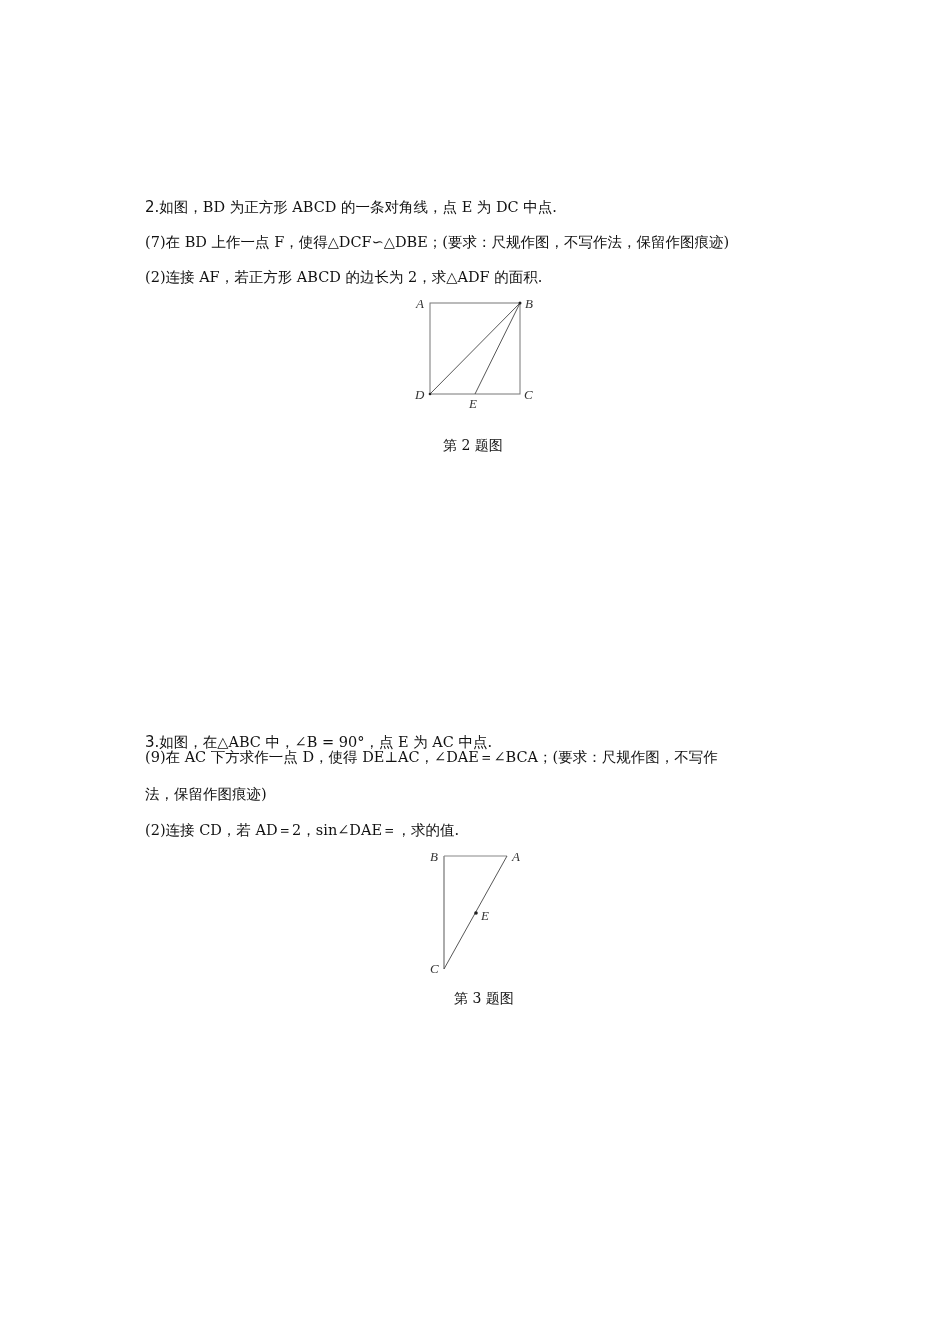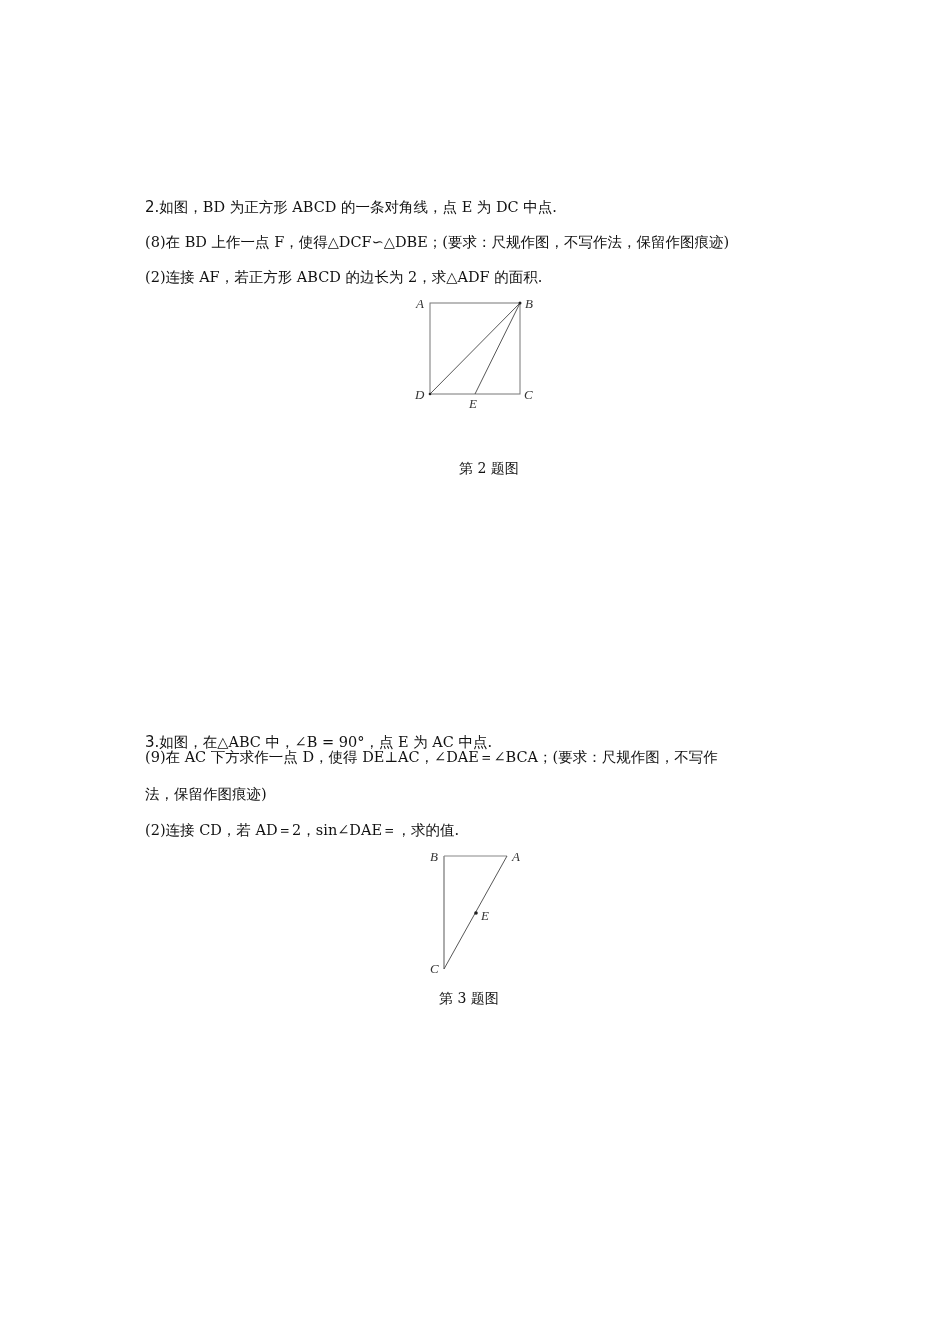--- a/index.html
+++ b/index.html
@@ -8,47 +8,47 @@
   .num{font-family:"DejaVu Sans","Liberation Sans",sans-serif;font-size:15px;}
   .caption{position:absolute;font-size:14px;white-space:nowrap;}
   svg text{font-family:"Liberation Serif","DejaVu Serif",serif;font-style:italic;font-size:13px;fill:#333;}
 </style>
 </head>
 <body>
 
 <div class="line" style="top:197px;">
   <span class="num">2.</span><span>如图，BD 为正方形 ABCD 的一条对角线，点 E 为 DC 中点.</span>
 </div>
-<div class="line" style="top:232px;">(8)在 BD 上作一点 F，使得△DCF∽△DBE；(要求：尺规作图，不写作法，保留作图痕迹)</div>
+<div class="line" style="top:232px;">(7)在 BD 上作一点 F，使得△DCF∽△DBE；(要求：尺规作图，不写作法，保留作图痕迹)</div>
 <div class="line" style="top:267px;text-align:center;">(2)连接 AF，若正方形 ABCD 的边长为 2，求△ADF 的面积.</div>
 
 <svg style="position:absolute;left:400px;top:290px;" width="150" height="130" viewBox="400 290 150 130">
   <rect x="430" y="303" width="90" height="91" fill="none" stroke="#777" stroke-width="1"></rect>
   <line x1="430" y1="394" x2="520" y2="303" stroke="#444" stroke-width="0.9"></line>
   <line x1="475" y1="394" x2="520" y2="303" stroke="#444" stroke-width="0.9"></line>
   <circle cx="520" cy="303" r="1.5" fill="#222"></circle>
   <circle cx="430" cy="394" r="1.3" fill="#222"></circle>
   <text x="416" y="308">A</text>
   <text x="525" y="308">B</text>
   <text x="524" y="399">C</text>
   <text x="415" y="399">D</text>
   <text x="469" y="408">E</text>
 </svg>
-<div class="caption" style="left:443px;top:460px;margin-left:16px;">第 2 题图</div>
+<div class="caption" style="left:443px;top:437px;">第 2 题图</div>
 
 <div class="line" style="top:732px;">
   <span class="num">3.</span><span>如图，在△ABC 中，∠B = 90°，点 E 为 AC 中点.</span>
 </div>
 <div class="line" style="top:747px;">(9)在 AC 下方求作一点 D，使得 DE⊥AC，∠DAE＝∠BCA；(要求：尺规作图，不写作</div>
 <div class="line" style="top:784px;">法，保留作图痕迹)</div>
 <div class="line" style="top:820px;">(2)连接 CD，若 AD＝2，sin∠DAE＝，求的值.</div>
 
 <svg style="position:absolute;left:420px;top:845px;" width="110" height="135" viewBox="420 845 110 135">
   <line x1="444" y1="856" x2="507" y2="856" stroke="#888" stroke-width="1.2"></line>
   <line x1="444" y1="856" x2="444" y2="969" stroke="#888" stroke-width="1.4"></line>
   <line x1="507" y1="856" x2="444" y2="969" stroke="#444" stroke-width="0.9"></line>
   <circle cx="476" cy="913" r="1.8" fill="#222"></circle>
   <text x="430" y="861">B</text>
   <text x="512" y="861">A</text>
   <text x="430" y="973">C</text>
   <text x="481" y="920">E</text>
 </svg>
-<div class="caption" style="left:439px;top:990px;">第 3 题图</div>
+<div class="caption" style="left:454px;top:990px;">第 3 题图</div>
 
 </body></html>

